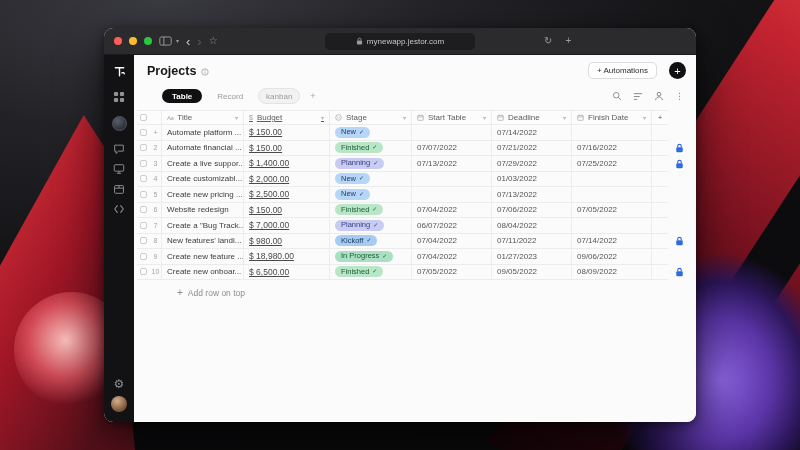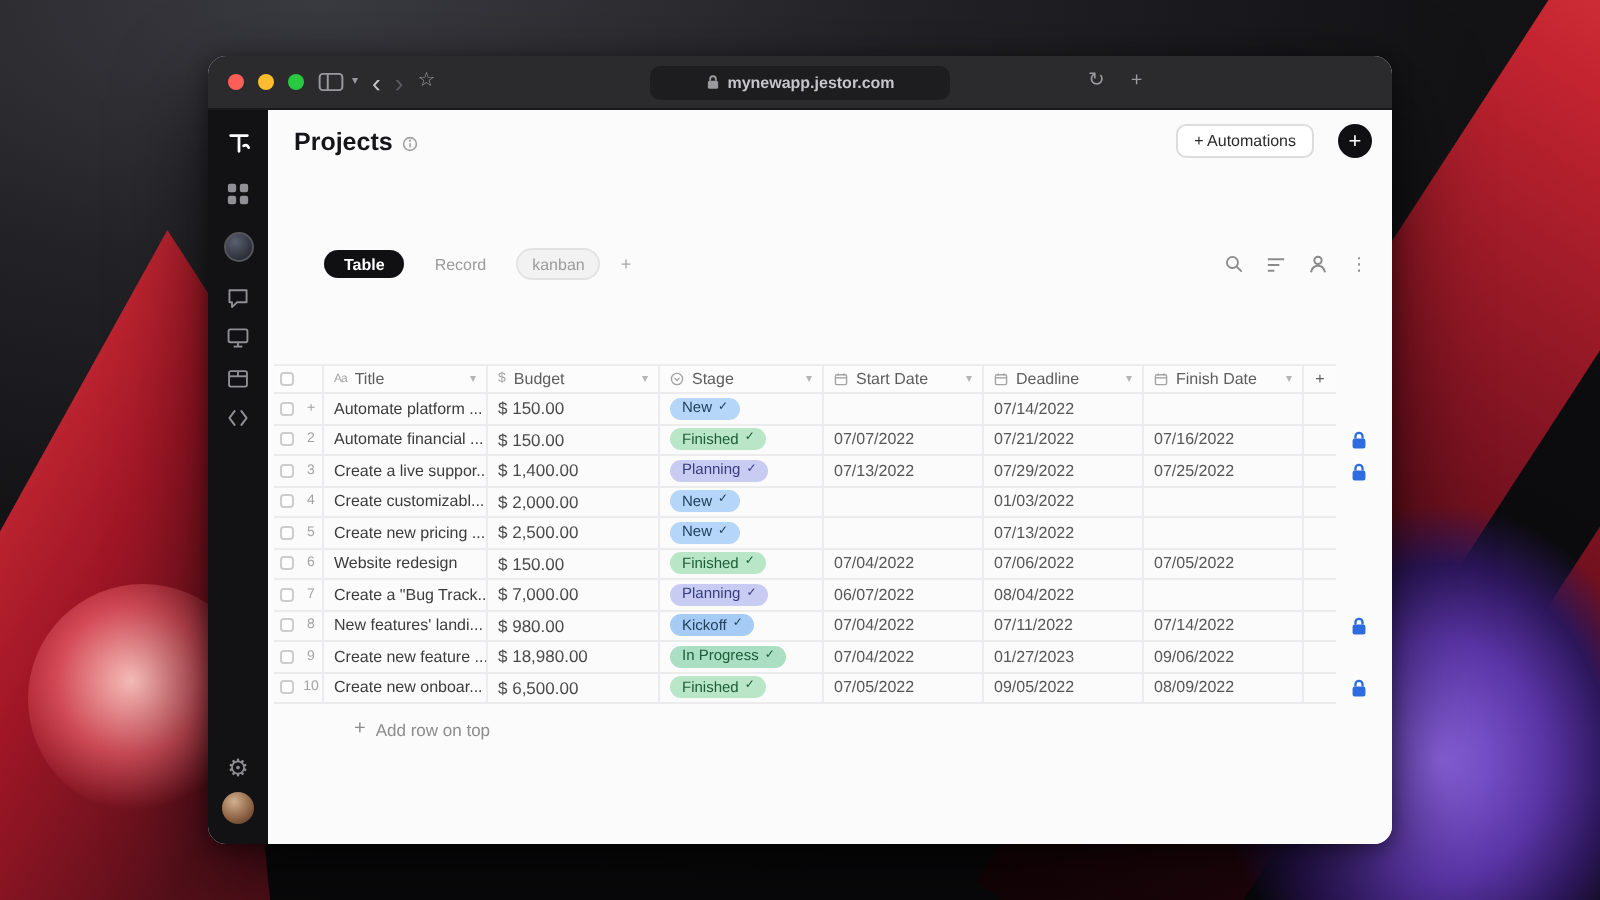--- a/index.html
+++ b/index.html
@@ -31,40 +31,40 @@
     display:flex; align-items:center; padding:0 10px; }
   .tb-side { width:150px; display:flex; align-items:center; gap:7px; }
   .tb-side.right { justify-content:flex-start; padding-left:8px; gap:13px; }
   .tl { width:8px; height:8px; border-radius:50%; flex:0 0 auto; }
   .tl-red{background:#ff5f57} .tl-yellow{background:#febc2e} .tl-green{background:#28c840}
   .tb-icon { color:#9a9a9e; font-size:10px; line-height:1; display:flex; align-items:center; }
   .tb-icon.sm { font-size:6px; margin-left:-3px; }
   .tb-icon.back { font-size:13px; color:#c9c9cd; }
   .tb-icon.fwd  { font-size:13px; color:#595960; }
   .urlbar { width:150px; height:17px; margin:0 auto; background:#1d1d1f; border-radius:5px;
-    display:flex; align-items:center; justify-content:center; gap:4px; color:#c6c6ca; font-size:8px;font-weight:bold; }
+    display:flex; align-items:center; justify-content:center; gap:4px; color:#c6c6ca; font-size:8px; }
 
   .approw { flex:1; display:flex; min-height:0; }
 
   
   .sidebar { width:30px; background:#121214; display:flex; flex-direction:column; align-items:center;
     padding:8px 0 10px; flex:0 0 auto; }
   .sb-icon { width:16px; height:16px; display:flex; align-items:center; justify-content:center;
     color:#909095; margin-bottom:10px; }
   .sb-icon.tight { margin-bottom:4px; }
   .logo-icon { color:#ffffff; }
   .ws-avatar { width:15px; height:15px; border-radius:50%; border:1px solid #55555c;
     background: radial-gradient(circle at 35% 30%, #5a5f6e, #2b2e38 75%); }
   .sb-spacer { flex:1; }
   .gear { font-size:12px; color:#8d8d92; }
   .user-avatar { width:16px; height:16px; border-radius:50%;
     background: radial-gradient(circle at 38% 30%, #d2b08e, #8a5f42 60%, #4a3020); }
 
   
-  .main { flex:1; background:#fbfbfc; display:flex; flex-direction:column; min-width:0;gap:36px; }
+  .main { flex:1; background:#fbfbfc; display:flex; flex-direction:column; min-width:0; }
   .app-header { display:flex; align-items:center; gap:5px; padding:7px 10px 0 13px; }
   .page-title { font-size:12.5px; font-weight:700; color:#161618; }
   .info-icon { color:#a0a0a0; display:flex; margin-top:2px; }
   .automations-btn { margin-left:auto; background:#fff; border:1px solid #dcdcdc; border-radius:5px;
     font-size:8px; color:#2a2a2a; padding:3px 8px; }
   .new-btn { width:17px; height:17px; border-radius:50%; background:#101012; color:#fff; font-size:11px;
     display:flex; align-items:center; justify-content:center; margin-left:7px; }
 
   .tabs-row { display:flex; align-items:center; gap:8px; padding:9px 12px 6px 28px; }
   .tab { font-size:8px; color:#9b9b9b; padding:2.5px 7px; border-radius:9px; }
@@ -78,21 +78,21 @@
   
   .table-area { margin-left:3px; }
   .thead { display:flex; height:15px; }
   .trow  { display:flex; height:15.5px; }
   .cell { display:flex; align-items:center; padding:0 5px; border-right:1px solid #ececee;
     border-bottom:1px solid #ececee; overflow:hidden; white-space:nowrap; font-size:8.5px; color:#4a4a4a; }
   .thead .cell { border-top:1px solid #ececee; color:#5d5d5d; font-size:8px; background:#fcfcfd; }
   .c-sel   { width:13px; padding:0; justify-content:center; border-right:none; }
   .c-num   { width:12px; padding:0; justify-content:center; font-size:7px; color:#a3a3a3; }
   .c-title { width:82px; color:#3c3c3c; font-size:8px; }
-  .c-budget{ width:86px; }
+  .c-budget{ width:86px;text-decoration:underline; }
   .c-stage { width:82px; }
   .c-date  { width:80px; color:#565656; font-size:8px; }
   .c-plus  { width:16px; justify-content:center; border-right:none; color:#9a9a9a; font-size:9px; }
   .c-gutter{ width:22px; display:flex; align-items:center; justify-content:center; }
   .cb { width:7px; height:7px; border:1px solid #cdcdcd; border-radius:2px; background:#fff; }
   .hicon { display:inline-flex; align-items:center; color:#a5a5a5; margin-right:4px; }
   .hcaret { margin-left:auto; color:#b5b5b5; font-size:6px; }
   .badge { display:inline-flex; align-items:center; gap:3px; padding:1.5px 6px; border-radius:8px;
     font-size:7.5px; line-height:1.1;text-align:right; }
   .badge .chk { font-size:6px; }
@@ -270,21 +270,21 @@
             </span>
             <span class="cell c-date">
               <span class="hicon">
                 <svg width="7" height="7" viewBox="0 0 10 10">
                   <rect x="1" y="2" width="8" height="7" rx="1" fill="none" stroke="currentColor" stroke-width="1"></rect>
                   <line x1="1" y1="4.2" x2="9" y2="4.2" stroke="currentColor" stroke-width="1"></line>
                   <line x1="3" y1="1" x2="3" y2="2.6" stroke="currentColor" stroke-width="1"></line>
                   <line x1="7" y1="1" x2="7" y2="2.6" stroke="currentColor" stroke-width="1"></line>
                 </svg>
               </span>
-              <span>Start Date</span>
+              <span>Start Table</span>
               <span class="hcaret">▾</span>
             </span>
             <span class="cell c-date">
               <span class="hicon">
                 <svg width="7" height="7" viewBox="0 0 10 10">
                   <rect x="1" y="2" width="8" height="7" rx="1" fill="none" stroke="currentColor" stroke-width="1"></rect>
                   <line x1="1" y1="4.2" x2="9" y2="4.2" stroke="currentColor" stroke-width="1"></line>
                   <line x1="3" y1="1" x2="3" y2="2.6" stroke="currentColor" stroke-width="1"></line>
                   <line x1="7" y1="1" x2="7" y2="2.6" stroke="currentColor" stroke-width="1"></line>
                 </svg>

